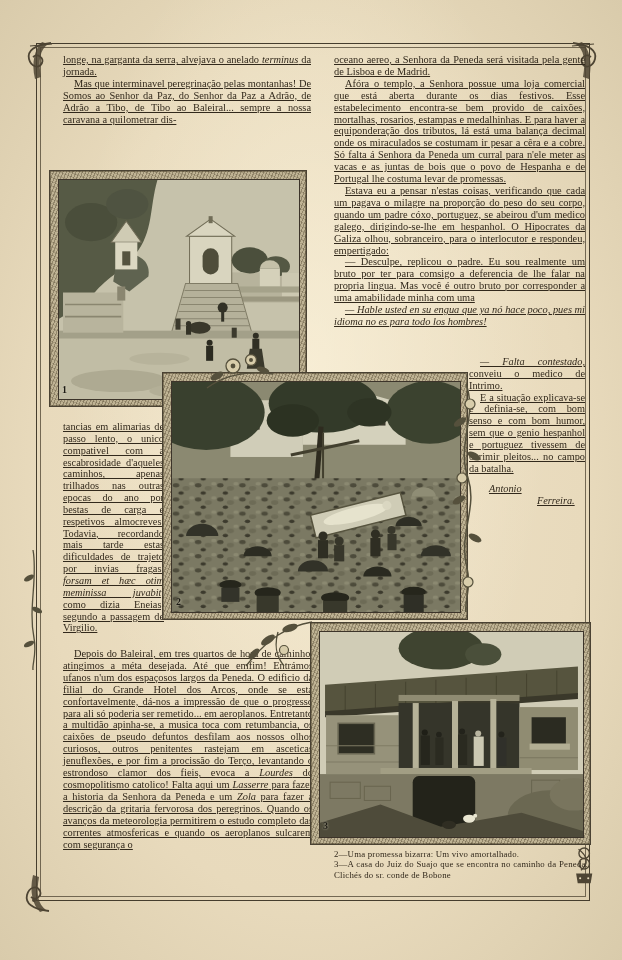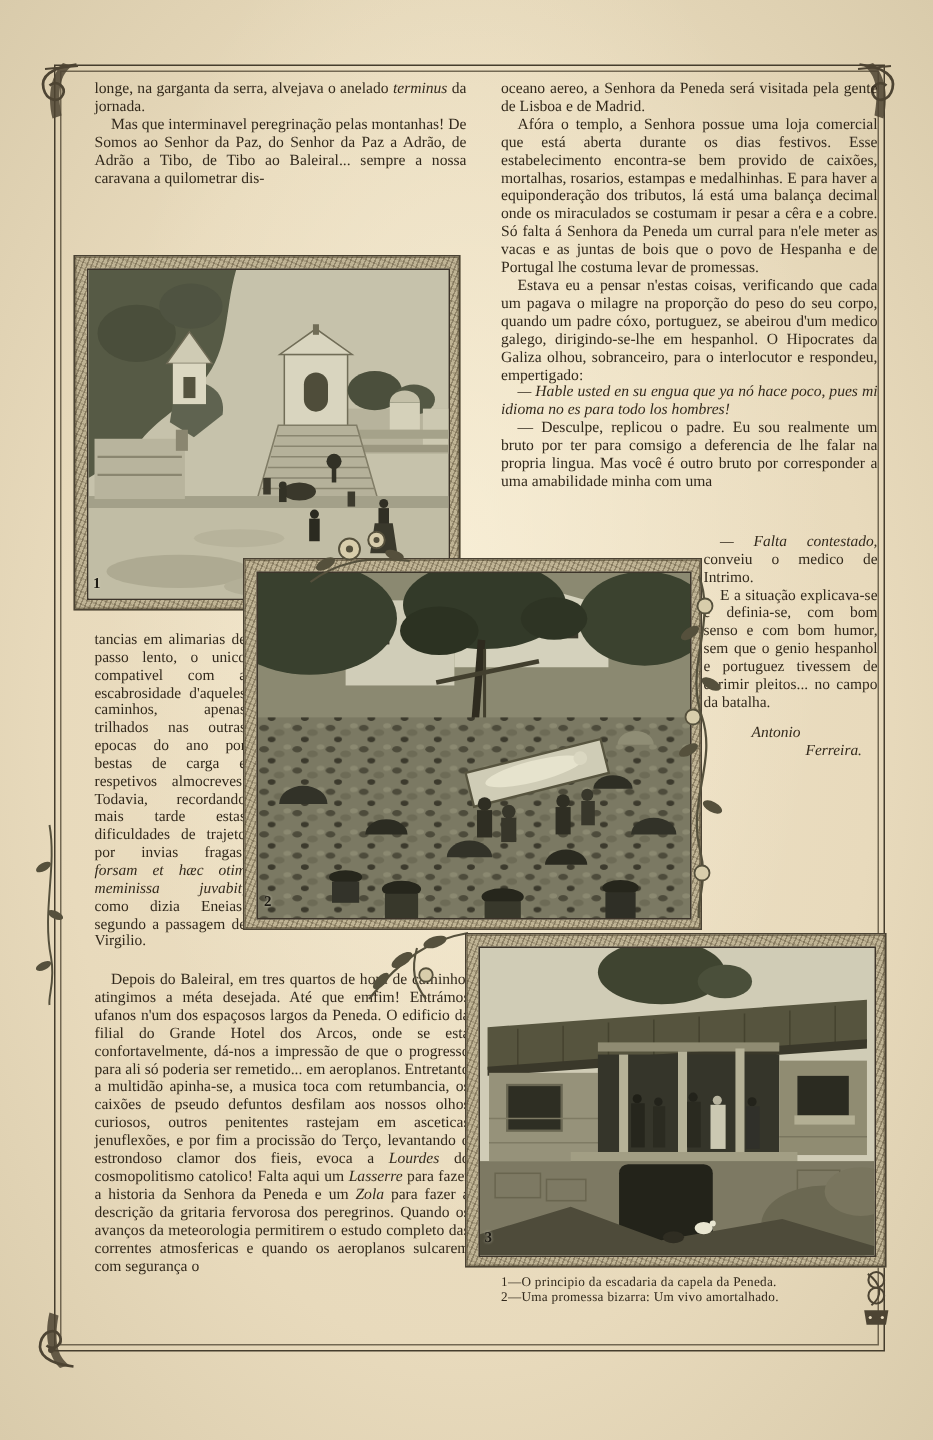--- a/index.html
+++ b/index.html
@@ -10,28 +10,28 @@
       radial-gradient(ellipse at 50% 50%, #eee1c6 0%, #e8dabc 62%, #d9cbab 100%);
     font-family:"Liberation Serif","DejaVu Serif",serif;
     color:#32291c;
   }
   .abs{position:absolute;}
   
   #frame{left:36px;top:43px;width:552px;height:856px;border:1.5px solid #453d2d;}
   #frame::after{content:"";position:absolute;inset:3px;border:1px solid #554b38;opacity:.8;}
   .corner{width:30px;height:42px;}
   
-  .col{font-size:10.4px;line-height:11.9px;text-align:justify;}
+  .col{font-size:10.4px;line-height:11.9px;text-align:justify;text-decoration:underline;}
   .col p{margin:0;text-indent:11px;}
   .col p.cont{text-indent:0;}
   .col i{font-style:italic;}
   .narrow{font-size:10.3px;line-height:11.85px;}
   .dateline{text-indent:8px;margin-top:1px;}
   .sig{font-style:italic;text-align:left;margin-top:9px;}
-  .sig .l1{display:block;margin-left:32px;}
+  .sig .l1{display:block;margin-left:20px;}
   .sig .l2{display:block;margin-left:68px;}
   .caption{font-size:8.8px;line-height:10.4px;text-align:justify;letter-spacing:.2px;}
   .caption div{margin:0;}
   #pageno{left:0;right:0;top:919px;text-align:center;font-size:10.5px;letter-spacing:1px;color:#3a3123;}
   
   .photo{
     box-sizing:border-box;border:1px solid #4a4233;
     padding:8px;
     background-color:#bfb394;
     background-image:
@@ -140,22 +140,22 @@
   </div>
 
   <div class="abs col" style="left:63px;top:648px;width:250px;">
     <p><span>Depois do Baleiral, em tres quartos de hora de caminho, atingimos a méta desejada. Até que emfim! Entrámos ufanos n'um dos espaçosos largos da Peneda. O edificio da filial do Grande Hotel dos Arcos, onde se está confortavelmente, dá-nos a impressão de que o progresso para ali só poderia ser remetido... em aeroplanos. Entretanto a multidão apinha-se, a musica toca com retumbancia, os caixões de pseudo defuntos desfilam aos nossos olhos curiosos, outros penitentes rastejam em asceticas jenuflexões, e por fim a procissão do Terço, levantando o estrondoso clamor dos fieis, evoca a </span><i>Lourdes</i><span> do cosmopolitismo catolico! Falta aqui um </span><i>Lasserre</i><span> para fazer a historia da Senhora da Peneda e um </span><i>Zola</i><span> para fazer a descrição da gritaria fervorosa dos peregrinos. Quando os avanços da meteorologia permitirem o estudo completo das correntes atmosfericas e quando os aeroplanos sulcarem com segurança o</span></p>
   </div>
 
   <div class="abs col" style="left:334px;top:54px;width:251px;">
     <p class="cont">oceano aereo, a Senhora da Peneda será visitada pela gente de Lisboa e de Madrid.</p>
     <p>Afóra o templo, a Senhora possue uma loja comercial que está aberta durante os dias festivos. Esse estabelecimento encontra-se bem provido de caixões, mortalhas, rosarios, estampas e medalhinhas. E para haver a equiponderação dos tributos, lá está uma balança decimal onde os miraculados se costumam ir pesar a cêra e a cobre. Só falta á Senhora da Peneda um curral para n'ele meter as vacas e as juntas de bois que o povo de Hespanha e de Portugal lhe costuma levar de promessas.</p>
     <p>Estava eu a pensar n'estas coisas, verificando que cada um pagava o milagre na proporção do peso do seu corpo, quando um padre cóxo, portuguez, se abeirou d'um medico galego, dirigindo-se-lhe em hespanhol. O Hipocrates da Galiza olhou, sobranceiro, para o interlocutor e respondeu, empertigado:</p>
+    <p>— Desculpe, replicou o padre. Eu sou realmente um bruto por ter para comsigo a deferencia de lhe falar na propria lingua. Mas você é outro bruto por corresponder a uma amabilidade minha com uma</p>
     <p><i>— Hable usted en su engua que ya nó hace poco, pues mi idioma no es para todo los hombres!</i></p>
-    <p>— Desculpe, replicou o padre. Eu sou realmente um bruto por ter para comsigo a deferencia de lhe falar na propria lingua. Mas você é outro bruto por corresponder a uma amabilidade minha com uma</p>
   </div>
 
   <div class="abs col narrow" style="left:469px;top:356px;width:116px;">
     <p><i>— Falta contestado,</i><span> conveiu o medico de Intrimo.</span></p>
     <p>E a situação explicava-se e definia-se, com bom senso e com bom humor, sem que o genio hespanhol e portuguez tivessem de derimir pleitos... no campo da batalha.</p>
     <div class="sig">
       <span class="l1">Antonio</span>
       <span class="l2">Ferreira.</span>
     </div>
   </div>
@@ -304,18 +304,18 @@
       <ellipse cx="252" cy="160" rx="24" ry="16" fill="#79755e"></ellipse>
       <polygon points="0,188 60,170 120,192 200,178 261,196 261,202 0,202" fill="#4e4b3a"></polygon>
       <ellipse cx="148" cy="184" rx="6" ry="4" fill="#e9e6d1"></ellipse>
         <circle cx="154" cy="181" r="2" fill="#e9e6d1"></circle>
       <ellipse cx="128" cy="190" rx="7" ry="4" fill="#2f2d22"></ellipse>
     </svg>
   </div>
   <span class="abs pnum" style="left:323px;top:820px;">3</span>
 
   <div class="abs caption" style="left:334px;top:849px;width:254px;">
-    <div>1—O principio da escadaria da capela da Peneda.</div>
     <div>2—Uma promessa  bizarra: Um vivo amortalhado.</div>
+    <div>3—A casa do Juiz do Suajo que se encontra no caminho da Peneda. Clichés do sr. conde de Bobone</div>
   </div>
 
 
 </div>
 
 </body></html>

